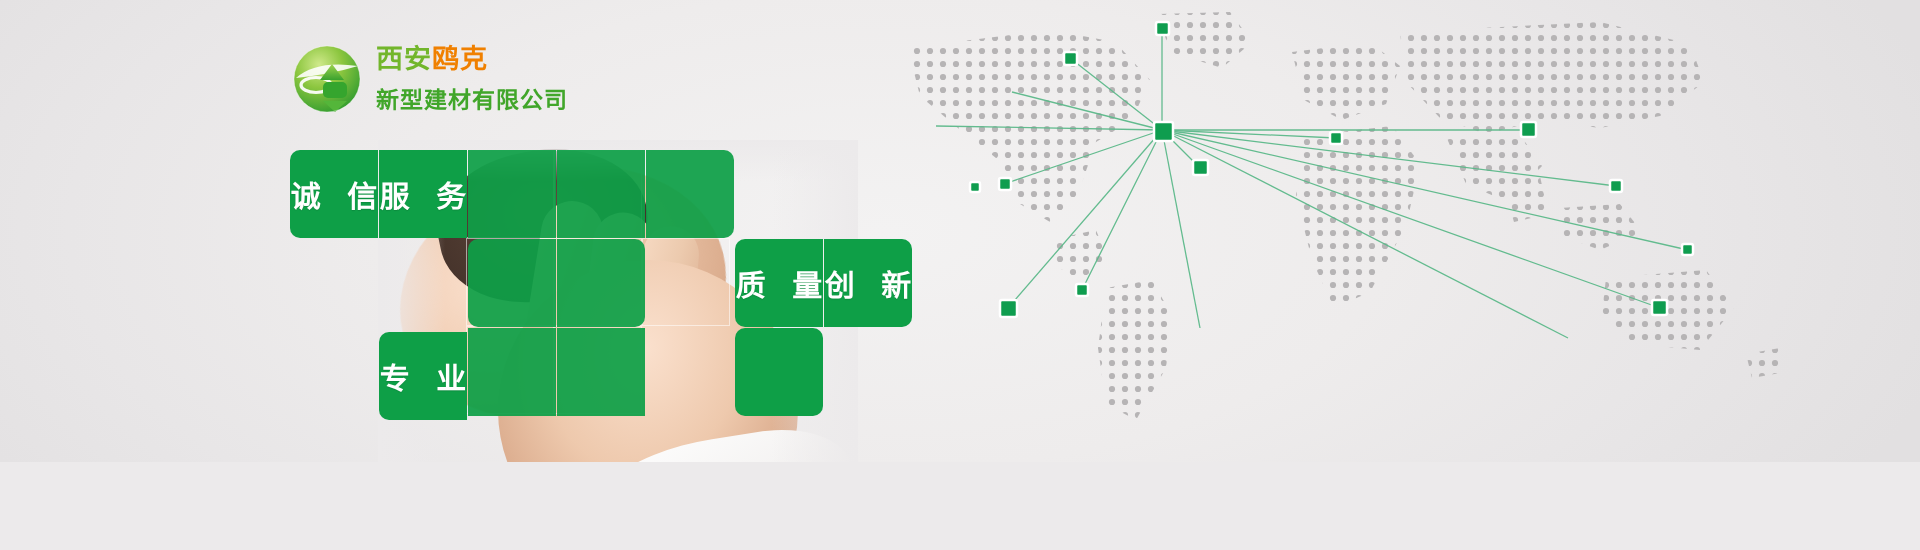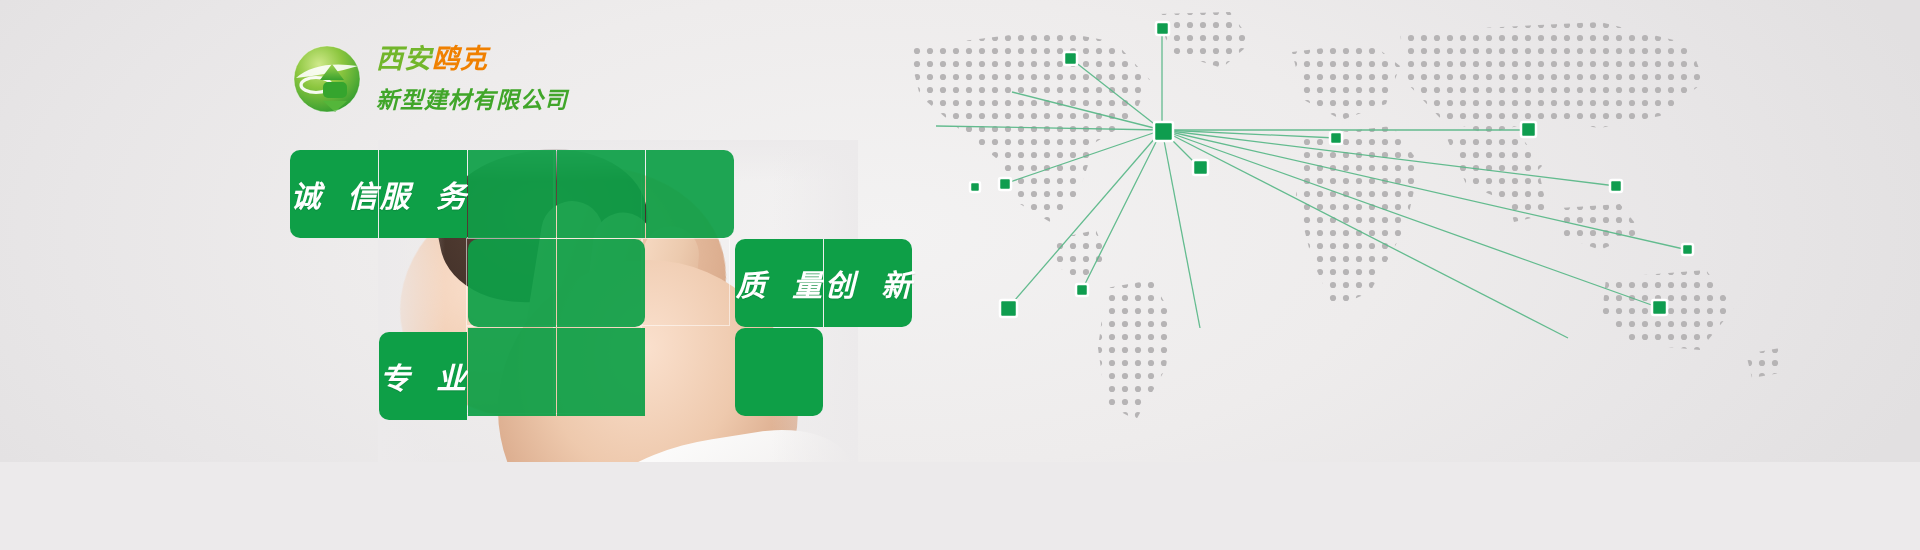--- a/index.html
+++ b/index.html
@@ -8,21 +8,20 @@
     width:1920px;height:550px;
     font-family:"Liberation Sans","DejaVu Sans",sans-serif;
     background:#eceaeb;
     overflow:hidden;
   }
   #banner{
     position:relative;width:1920px;height:462px;
     background:
       radial-gradient(ellipse 1100px 520px at 46% 50%, #f3f2f2 0%, #eeecec 46%, #e8e6e7 74%, #e2e0e1 100%);
     overflow:hidden;
-    font-style:italic;
   }
 
   
   #logo{position:absolute;left:292px;top:44px;display:flex;align-items:center;gap:14px;}
   #logo-mark{position:relative;width:70px;height:70px;}
   #logo-text{line-height:1;}
   .logo-line1{font-size:27px;font-weight:bold;letter-spacing:1px;white-space:nowrap;}
   .logo-city{color:#72b62b;}
   .logo-brand{color:#f08000;}
   .logo-line2{margin-top:16px;font-size:23px;font-weight:bold;color:#41a62a;letter-spacing:1px;white-space:nowrap;}

